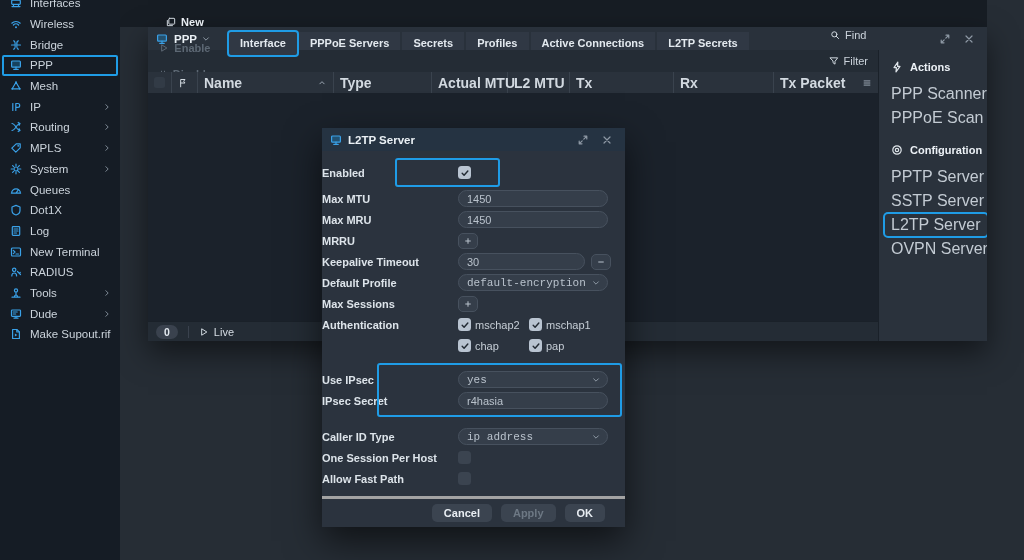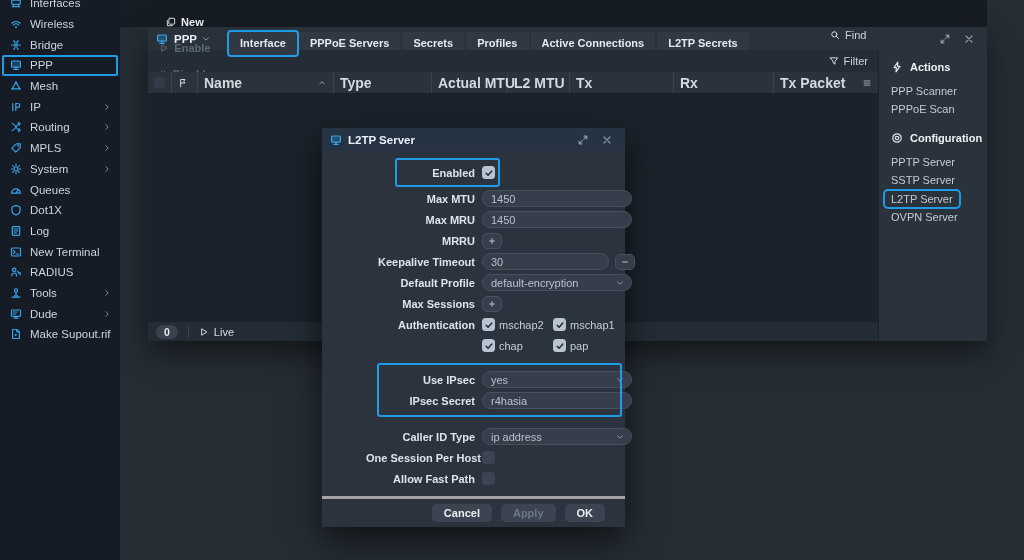--- a/index.html
+++ b/index.html
@@ -63,38 +63,38 @@
 
   .statusbar{height:20px;background:var(--chrome);display:flex;align-items:center;gap:10px;padding:0 8px;border-top:1px solid var(--line);}
   .count-pill{background:#3a424e;color:#e3e9ef;font-size:10.5px;font-weight:bold;border-radius:8px;padding:1px 8px;}
   .vsep{width:1px;height:12px;background:#3a424e;}
   .live{display:inline-flex;align-items:center;gap:5px;font-size:11px;color:#d6dde4;cursor:pointer;}
   .live .icon{color:#cfd7de;}
 
   .wpanel{flex:1;background:var(--panel);border-left:1px solid var(--line);padding:11px 10px 0 12px;overflow:hidden;}
   .psec-title{display:flex;align-items:center;gap:7px;font-size:11px;font-weight:bold;color:#ecf1f6;margin-bottom:9px;}
   .psec-title .icon{color:#dfe5ea;}
-  .pitem{font-size:11px;color:#c3cbd3;padding:3px 0;cursor:pointer;white-space:nowrap;}
+  .pitem{font-size:16px;color:#c3cbd3;padding:3px 0;cursor:pointer;white-space:nowrap;}
   .pitem.hl{box-shadow:0 0 0 2px var(--accent);border-radius:3px;display:inline-block;padding:2px 6px;margin:1px 0 1px -6px;}
   .psec{margin-bottom:14px;}
 
   
   #dialog{position:absolute;left:322px;top:128px;width:303px;background:var(--dlg);z-index:5;
     box-shadow:0 14px 34px rgba(0,0,0,.6);}
   #dialog .titlebar{background:var(--dlgtitle);}
   .dbody{padding:6px 0 2px;}
   .drow{height:21px;display:flex;align-items:center;}
   .drow.tall{height:31px;position:relative;}
-  .dlabel{width:116px;text-align:right;padding-right:7px;font-size:11px;font-weight:bold;color:#dde4ea;flex:none;white-space:nowrap;margin-left:44px;}
+  .dlabel{width:136px;text-align:left;padding-right:7px;font-size:11px;font-weight:bold;color:#dde4ea;flex:none;white-space:nowrap;}
   .dctl{display:flex;align-items:center;gap:6px;}
   .tinput{width:150px;height:17px;background:var(--input);border:1px solid var(--inputbr);border-radius:9px;
     color:#b9c2cc;font-size:11px;font-family:inherit;padding:0 8px;outline:none;}
   .tinput.short{width:127px;}
   .tselect{width:150px;height:17px;background:var(--input);border:1px solid var(--inputbr);border-radius:9px;
-    color:#b9c2cc;font-size:11px;display:flex;align-items:center;padding:0 6px 0 8px;cursor:pointer;}
+    color:#b9c2cc;font-size:11px;display:flex;align-items:center;padding:0 6px 0 8px;cursor:pointer;font-family:Liberation Mono, monospace;}
   .tselect .sv{flex:1;white-space:nowrap;overflow:hidden;}
   .tselect .icon{color:#8d98a4;}
   .sqbtn{width:20px;height:16px;background:var(--input);border:1px solid var(--inputbr);border-radius:5px;
     color:#b9c2cc;display:inline-flex;align-items:center;justify-content:center;cursor:pointer;}
   .cb{width:13px;height:13px;border-radius:3.5px;background:#3b4450;display:inline-flex;align-items:center;justify-content:center;cursor:pointer;flex:none;}
   .cb.on{background:#b9c4d1;color:#222a33;}
   .cb.on svg{width:10px;height:10px;}
   .cklbl{font-size:11px;color:#c6ced6;margin-left:4px;margin-right:8px;}
   .ckcol{width:65px;display:flex;align-items:center;}
   .hl-enabled{position:absolute;left:73px;top:1px;width:105px;height:29px;border:2px solid var(--accent);border-radius:3px;pointer-events:none;}

